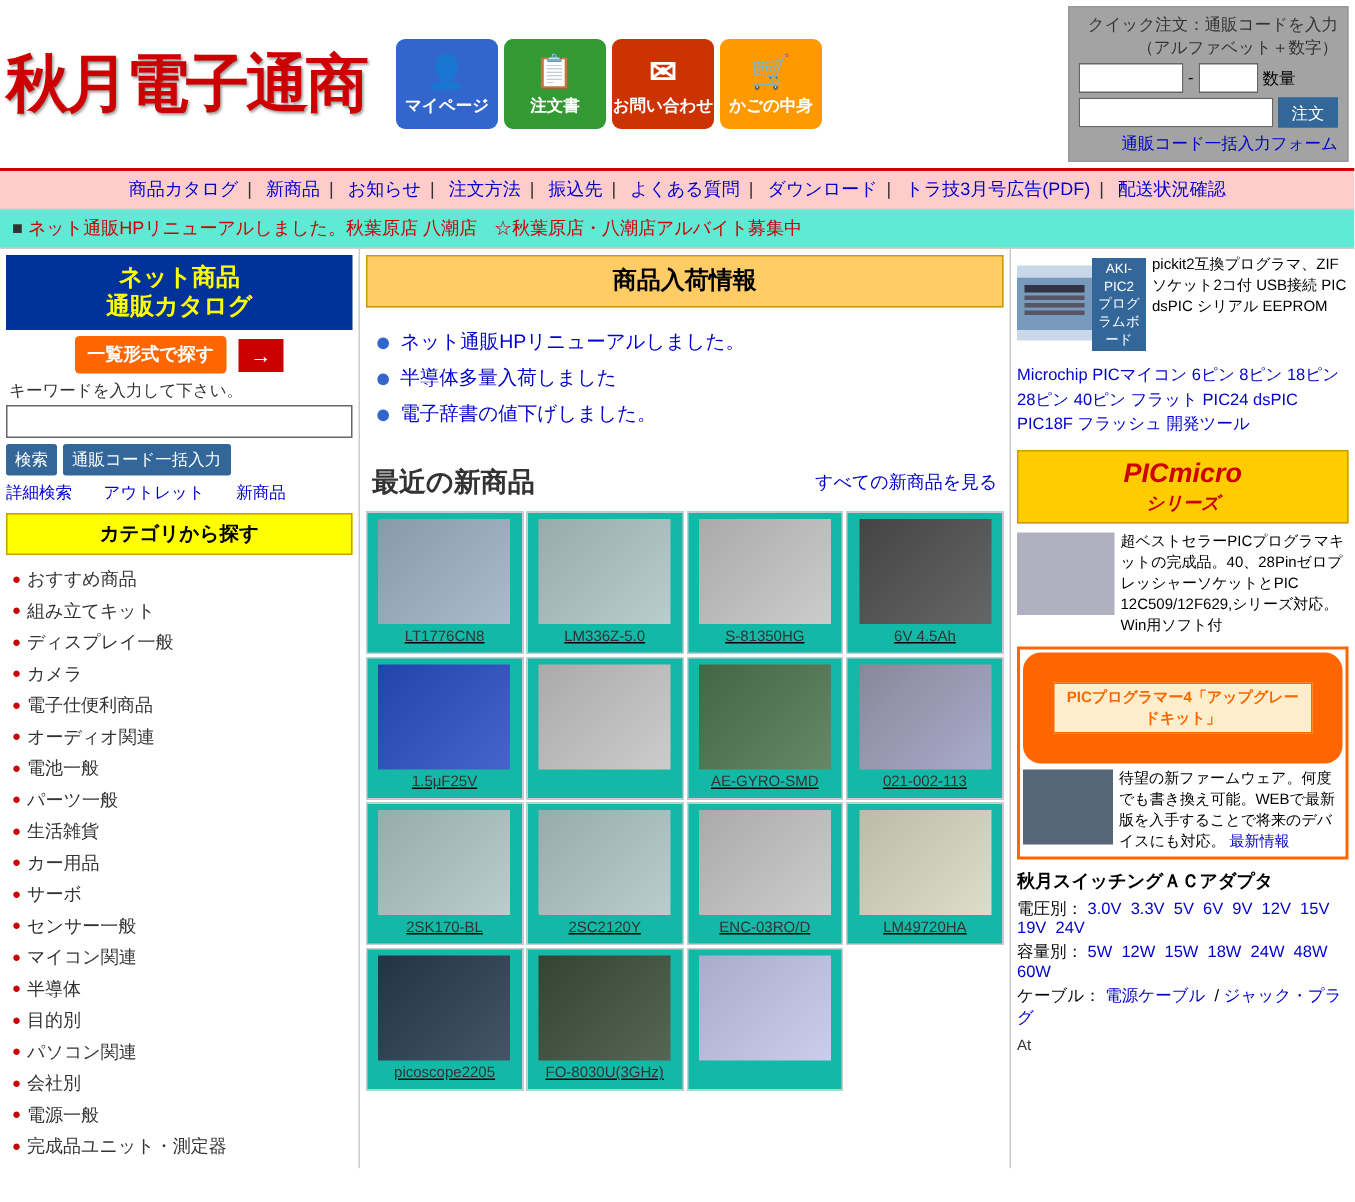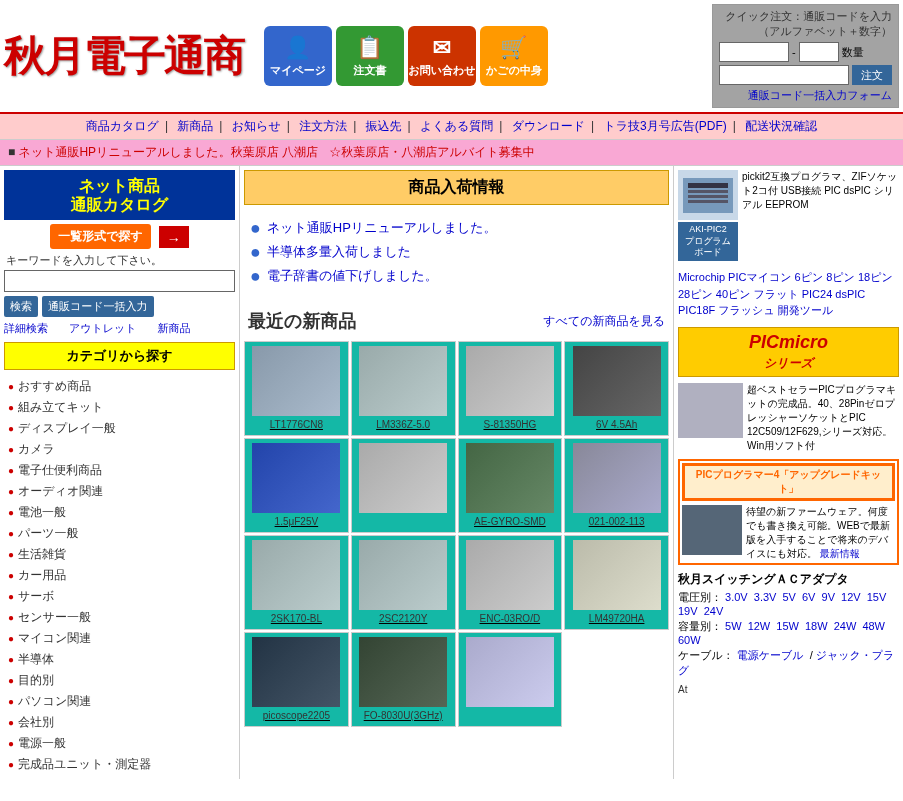--- a/index.html
+++ b/index.html
@@ -24,21 +24,21 @@
     #quick-order-row2 { display: flex; align-items: center; gap: 3px; margin-bottom: 3px; }
     .quick-input { border: 1px solid #666; height: 20px; padding: 1px 3px; font-size: 11px; }
     .quick-btn { background: #336699; color: #fff; border: 1px solid #336699; padding: 2px 8px; cursor: pointer; font-size: 11px; height: 20px; }
 
     
     #top-nav { background: #ffcccc; border-bottom: 1px solid #ccc; padding: 4px 8px; font-size: 12px; text-align: center; }
     #top-nav a { color: #00c; margin: 0 4px; }
     #top-nav span { color: #333; margin: 0 2px; }
 
     
-    #announcement { background: #f9a8d4; border-bottom: 1px solid #ccc; padding: 4px 8px; font-size: 12px; }
+    #announcement { background: #5eead4; border-bottom: 1px solid #ccc; padding: 4px 8px; font-size: 12px; }
     #announcement a { color: #c00; }
     #announcement span { color: #333; }
 
     
     #main-layout { display: flex; width: 100%; }
 
     
     #sidebar { width: 240px; flex: 0 0 240px; border-right: 1px solid #ccc; padding: 4px; background: #fff; }
     #sidebar-banner { background: #003399; color: #fff; text-align: center; padding: 6px; margin-bottom: 4px; }
     #sidebar-banner-title { font-size: 16px; font-weight: bold; color: #ffff00; line-height: 1.2; }
@@ -78,21 +78,21 @@
     #pickit2-img { width: 60px; height: 50px; background: #c8d8e8; display: flex; align-items: center; justify-content: center; font-size: 8px; flex-direction: column; }
     #pickit2-img-label { background: #336699; color: #fff; font-size: 9px; padding: 2px 3px; text-align: center; margin-top: 2px; }
     #pickit2-text { font-size: 10px; line-height: 1.4; }
     .right-link-section { margin-bottom: 8px; font-size: 11px; line-height: 1.5; }
     .right-link-section a { color: #00c; }
     #picmicro-banner { background: #ffcc00; text-align: center; padding: 4px; margin-bottom: 6px; border: 1px solid #cc9900; }
     #picmicro-text { font-size: 16px; font-weight: bold; color: #cc0000; font-style: italic; }
     #picmicro-img-row { display: flex; gap: 4px; margin-bottom: 6px; }
     .right-img-block { width: 60px; height: 45px; background: #d0d0d0; }
     #programmer-banner { border: 2px solid #ff6600; padding: 2px; margin-bottom: 6px; }
-    #programmer-banner-title { background: #ff6600; color: #fff; font-size: 10px; font-weight: bold; text-align: center; padding: 2px; }
+    #programmer-banner-title { background: #ff6600; color: #fff; font-size: 10px; font-weight: bold; text-align: center; padding: 20px; border-radius: 12px; }
     #switch-section { margin-bottom: 6px; font-size: 11px; }
     #switch-title { font-weight: bold; font-size: 12px; margin-bottom: 2px; }
     .voltage-row { margin-bottom: 2px; }
     .voltage-row a { color: #00c; margin-right: 3px; }
     #bottom-text { font-size: 10px; color: #333; margin-top: 3px; }
 
     
     .prod-lt { background: linear-gradient(135deg, #8899aa, #aabbcc); }
     .prod-lm { background: linear-gradient(135deg, #99aaaa, #bbcccc); }
     .prod-s8 { background: linear-gradient(135deg, #aaaaaa, #cccccc); }
@@ -364,21 +364,21 @@
       </div>
       <div class="product-cell">
         <div class="product-img prod-wifi"></div>
         <div class="product-name"></div>
       </div>
     </div>
   </div>
 
   <div id="right-sidebar">
     <div id="pickit2-content">
-      <div style="display:flex;flex-direction:column;align-items:center;">
+      <div style="display:flex;flex-direction:row;align-items:center;">
         <div id="pickit2-img">
           <svg width="50" height="35">
             <rect width="50" height="35" fill="#7799bb"></rect>
             <rect x="5" y="5" width="40" height="5" fill="#334"></rect>
             <rect x="5" y="12" width="40" height="3" fill="#556"></rect>
             <rect x="5" y="17" width="40" height="3" fill="#556"></rect>
             <rect x="5" y="22" width="40" height="3" fill="#556"></rect>
           </svg>
         </div>
         <div id="pickit2-img-label" style="background:#336699;color:#fff;font-size:9px;padding:2px 3px;text-align:center;margin-top:2px;line-height:1.3;">

